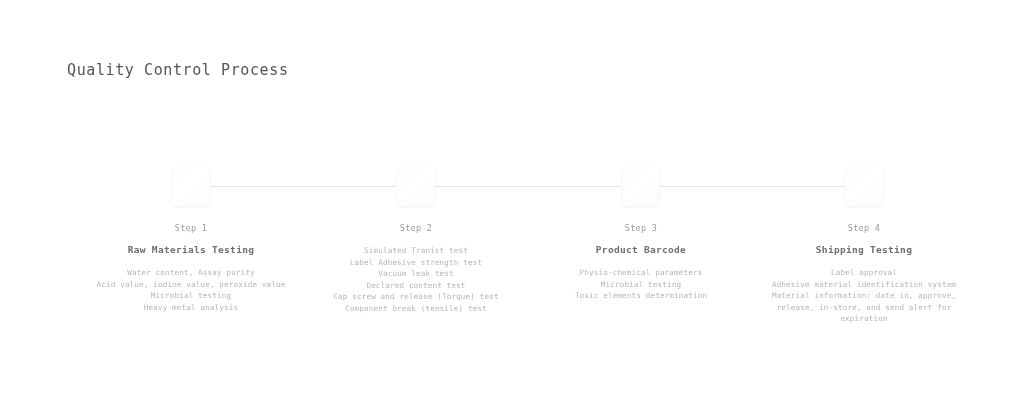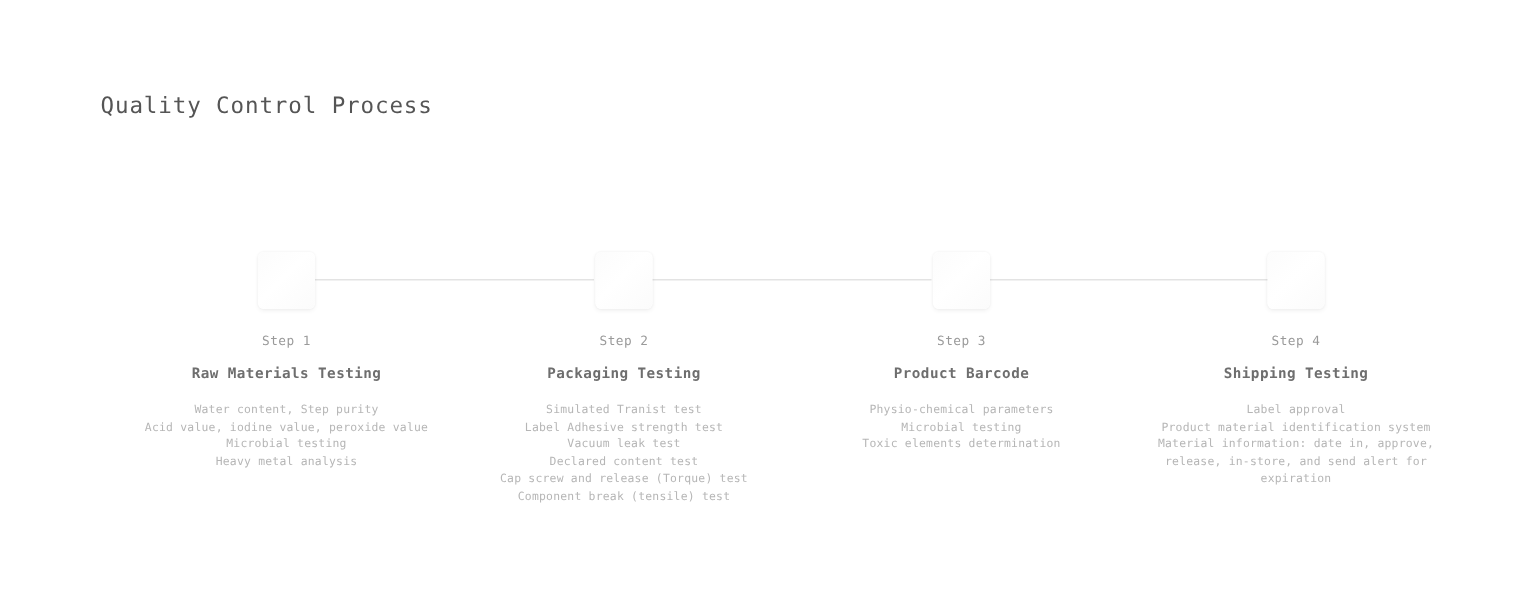--- a/index.html
+++ b/index.html
@@ -95,31 +95,30 @@
 
   <div class="connector" style="left:209px; width:187px;"></div>
   <div class="connector" style="left:434px; width:187px;"></div>
   <div class="connector" style="left:659px; width:187px;"></div>
 
   <div class="step-col" style="left:80px; width:222px;">
     <div class="step-box"></div>
     <div class="step-label">Step 1</div>
     <div class="step-heading">Raw Materials Testing</div>
     <div class="step-details">
-      <div class="detail-line">Water content,  Step purity</div>
+      <div class="detail-line">Water content,  Assay purity</div>
       <div class="detail-line">Acid value, iodine value, peroxide value</div>
       <div class="detail-line">Microbial testing</div>
       <div class="detail-line">Heavy metal analysis</div>
     </div>
   </div>
 
   <div class="step-col" style="left:305px; width:222px;">
     <div class="step-box"></div>
     <div class="step-label">Step 2</div>
-    <div class="step-heading">Packaging Testing</div>
     <div class="step-details">
       <div class="detail-line">Simulated Tranist test</div>
       <div class="detail-line">Label Adhesive strength test</div>
       <div class="detail-line">Vacuum leak test</div>
       <div class="detail-line">Declared content test</div>
       <div class="detail-line">Cap screw and release (Torque) test</div>
       <div class="detail-line">Component break (tensile) test</div>
     </div>
   </div>
 
@@ -133,18 +132,18 @@
       <div class="detail-line">Toxic elements determination</div>
     </div>
   </div>
 
   <div class="step-col" style="left:753px; width:222px;">
     <div class="step-box"></div>
     <div class="step-label">Step 4</div>
     <div class="step-heading">Shipping Testing</div>
     <div class="step-details">
       <div class="detail-line">Label approval</div>
-      <div class="detail-line">Product material identification system</div>
+      <div class="detail-line">Adhesive material identification system</div>
       <div class="detail-line">Material information: date in, approve, release, in-store, and send alert for expiration</div>
     </div>
   </div>
 
 </div>
 
 </body></html>

